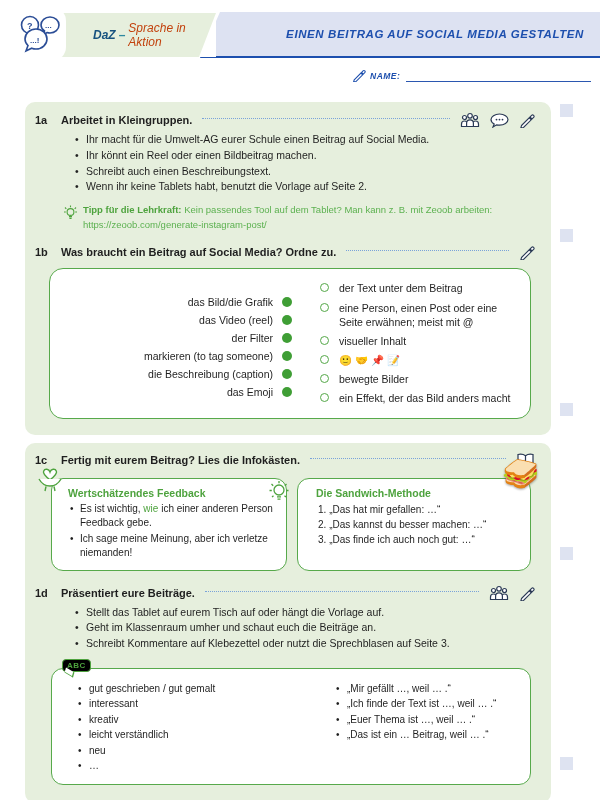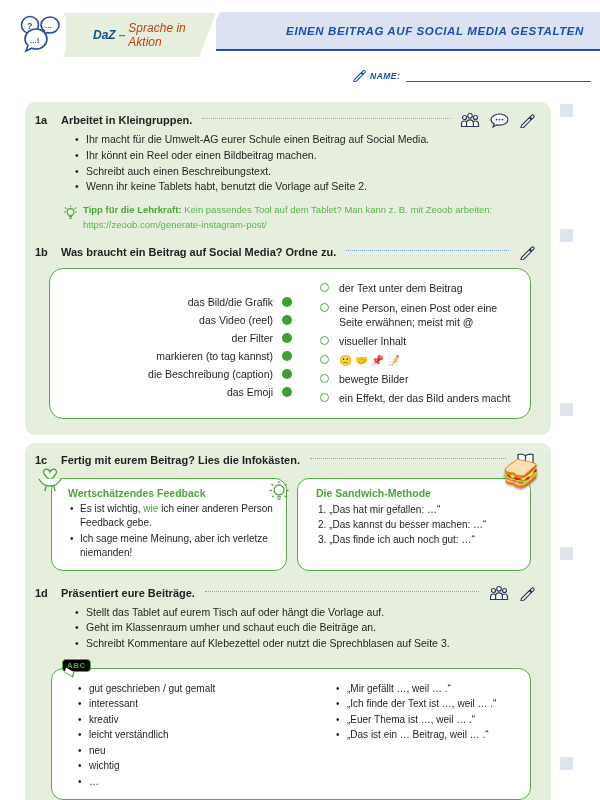--- a/index.html
+++ b/index.html
@@ -1,20 +1,20 @@
 <!DOCTYPE html>
 <html><head>
 <meta charset="utf-8">
 <style>
   * { margin:0; padding:0; box-sizing:border-box; }
   html,body { width:600px; height:800px; background:#fff; font-family:"Liberation Sans",sans-serif; color:#1f1f1f; overflow:hidden; }
   body { position:relative; }
 
   
-  .band { position:absolute; left:200px; right:0; top:12px; height:39px;
+  .band { position:absolute; left:200px; right:0; top:12px; height:46px;
           background:#dde2f2; clip-path:polygon(20px 0,100% 0,100% 100%,0 100%);
           border-bottom:2px solid #1d4fae; display:flex; align-items:center; justify-content:flex-end; }
   .band-title { font-size:11.5px; font-weight:bold; font-style:italic; letter-spacing:.6px;
                 color:#1d4fae; padding-right:16px; }
   .brand-box { position:absolute; left:35px; top:13px; width:181px; height:44px;
                background:#e6efdd; border-radius:10px 0 0 10px; display:flex; align-items:center; padding-left:58px; }
   .brand-box::after { content:""; position:absolute; right:0; top:0; width:17px; height:100%;
                background:#fff; clip-path:polygon(100% 0,100% 100%,0 100%); }
   .brand-bold { font-size:12px; font-weight:bold; font-style:italic; color:#17527f; }
   .brand-dash { font-size:12px; font-weight:bold; color:#2f89a0; padding:0 3px; }
@@ -199,21 +199,21 @@
         </div>
       <div class="m-left-row">
           <span>das Video (reel)</span>
           <span class="dot"></span>
         </div>
       <div class="m-left-row">
           <span>der Filter</span>
           <span class="dot"></span>
         </div>
       <div class="m-left-row">
-          <span>markieren (to tag kannst)</span>
+          <span>markieren (to tag someone)</span>
           <span class="dot"></span>
         </div>
       <div class="m-left-row">
           <span>die Beschreibung (caption)</span>
           <span class="dot"></span>
         </div>
       <div class="m-left-row">
           <span>das Emoji</span>
           <span class="dot"></span>
         </div>
@@ -325,21 +325,20 @@
   </ul>
 
   <div class="word-box">
     <span class="abc-tag">ABC</span>
     <ul class="wcol-left">
       <li>gut geschrieben / gut gemalt</li>
       <li>interessant</li>
       <li>kreativ</li>
       <li>leicht verständlich</li>
       <li>neu</li>
-      <li>wichtig</li>
       <li>…</li>
     </ul>
     <ul class="wcol-right">
       <li>„Mir gefällt …, weil … .“</li>
       <li>„Ich finde der Text ist …, weil … .“</li>
       <li>„Euer Thema ist …, weil … .“</li>
       <li>„Das ist ein … Beitrag, weil … .“</li>
     </ul>
   </div>
 

